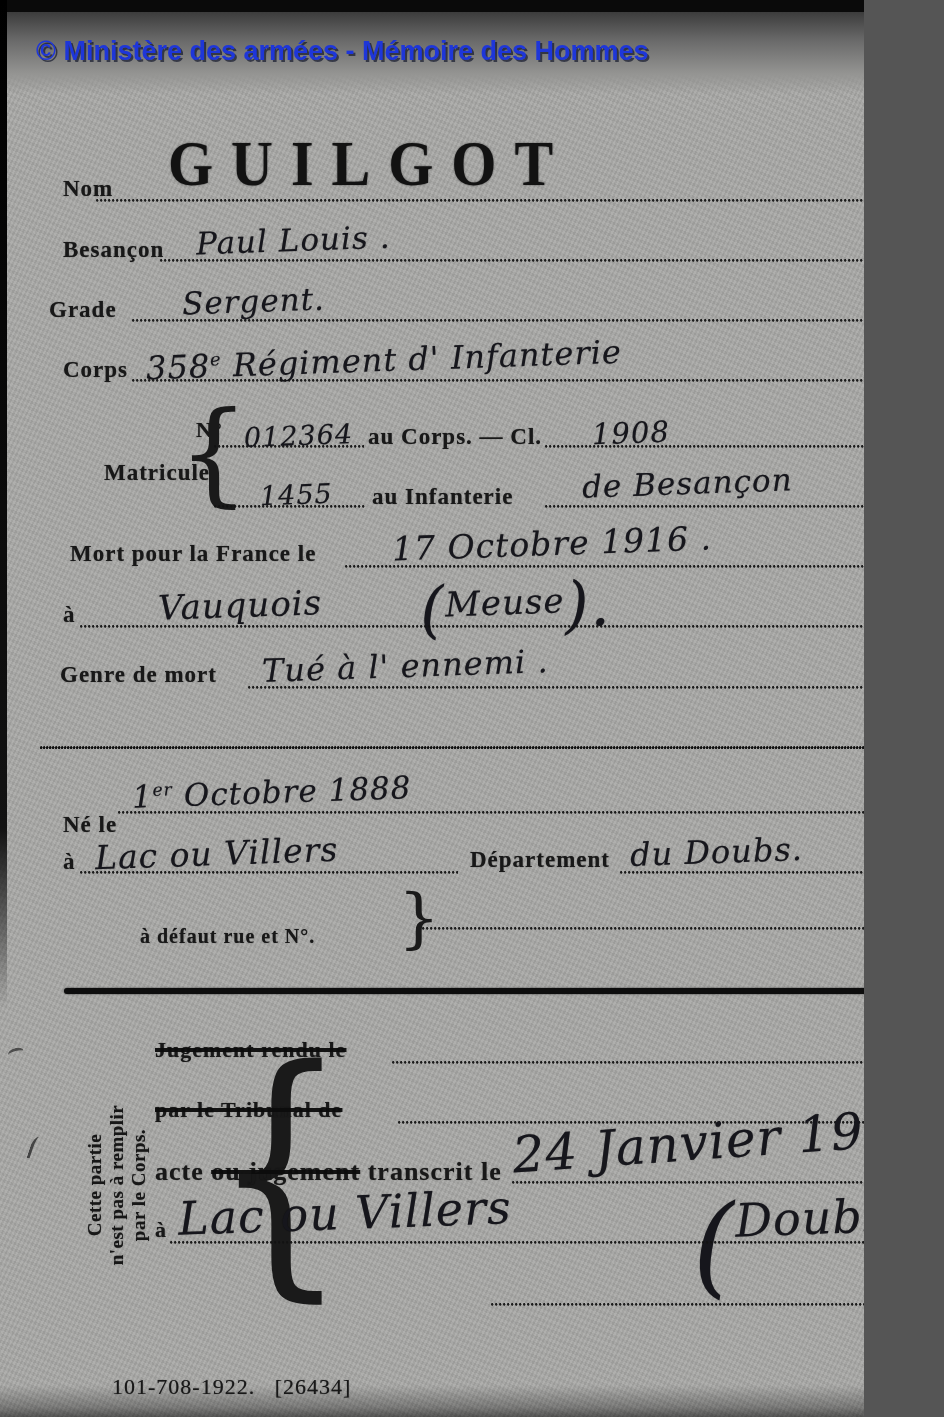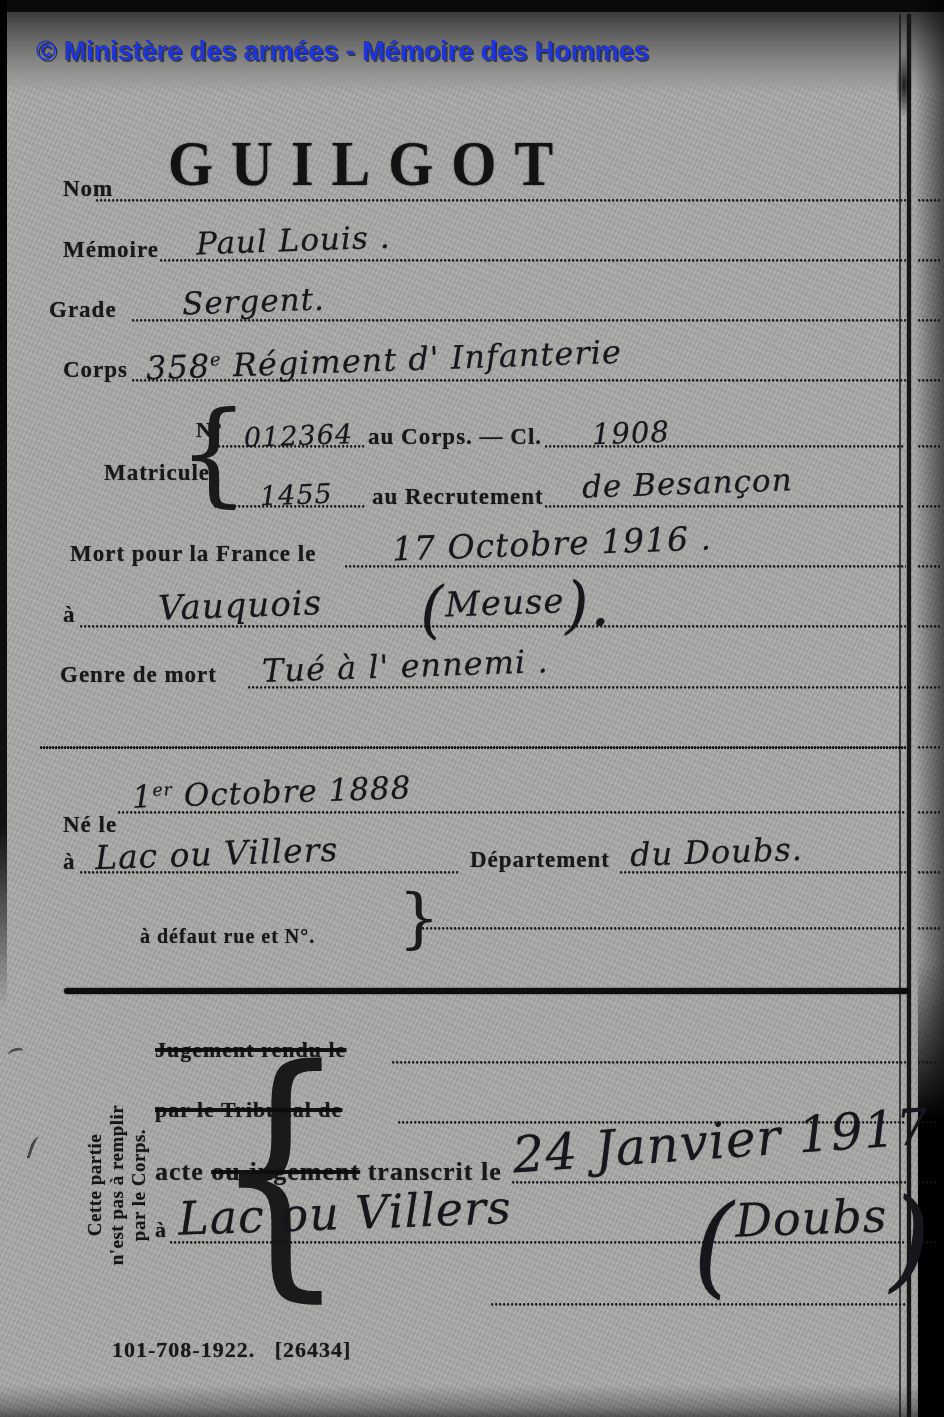--- a/index.html
+++ b/index.html
@@ -1,18 +1,18 @@
 <!DOCTYPE html>
 <html><head>
 <meta charset="utf-8">
 <style>
   * { margin:0; padding:0; box-sizing:border-box; }
   html,body { background:#555; }
   .page {
-    position:relative; width:944px; height:1417px; overflow:hidden;
+    position:relative; width:864px; height:1417px; overflow:hidden;
     background-color:#a8a8a6;
     background-image:
       repeating-linear-gradient(115deg, rgba(255,255,255,.05) 0 2px, rgba(0,0,0,.045) 2px 4px),
       repeating-linear-gradient(22deg, rgba(255,255,255,.04) 0 3px, rgba(0,0,0,.03) 3px 6px);
     font-family:"Liberation Serif","DejaVu Serif",serif;
     color:#161616;
   }
   
   .lbl {
     position:absolute; font-weight:700; font-size:23px; letter-spacing:1px;
@@ -76,21 +76,21 @@
   <div class="shade" style="left:899px;top:14px;width:2px;height:1403px;background:rgba(22,22,22,.75);"></div>
   <div class="shade" style="left:907px;top:14px;width:4px;height:1403px;background:#161616;box-shadow:0 0 2px rgba(0,0,0,.6);"></div>
   <div class="shade" style="left:896px;top:52px;width:16px;height:66px;background:radial-gradient(ellipse at center,rgba(0,0,0,.85),rgba(0,0,0,0) 70%);"></div>
 
   <div class="watermark" style="left:36px;top:36px;">© Ministère des armées - Mémoire des Hommes</div>
 
   <div class="lbl" style="left:63px;top:176px;">Nom</div>
   <div class="stamp" style="left:168px;top:128px;">GUILGOT</div>
   <div class="dots" style="left:96px;top:199px;width:810px;"></div>
 
-  <div class="lbl" style="left:63px;top:237px;">Mémoire</div>
+  <div class="lbl" style="left:63px;top:237px;">Besançon</div>
   <div class="hw" style="left:196px;top:222px;font-size:31px;">Paul Louis .</div>
   <div class="dots" style="left:160px;top:259px;width:746px;"></div>
 
   <div class="lbl" style="left:49px;top:297px;">Grade</div>
   <div class="hw" style="left:182px;top:283px;font-size:31px;">Sergent.</div>
   <div class="dots" style="left:132px;top:319px;width:774px;"></div>
 
   <div class="lbl" style="left:63px;top:357px;">Corps</div>
   <div class="hw" style="left:146px;top:341px;font-size:32px;">
     <span>358</span><sup>e</sup><span> Régiment d' Infanterie</span>
@@ -100,21 +100,21 @@
   <div class="lbl sm" style="left:196px;top:417px;font-size:22px;">N°</div>
   <div class="lbl" style="left:104px;top:460px;">Matricule.</div>
   <div class="brace" style="left:178px;top:403px;font-size:112px;line-height:100px;">{</div>
   <div class="dots" style="left:214px;top:445px;width:150px;"></div>
   <div class="hw" style="left:244px;top:420px;font-size:27px;">012364</div>
   <div class="lbl" style="left:368px;top:424px;">au Corps. — Cl.</div>
   <div class="dots" style="left:545px;top:445px;width:360px;"></div>
   <div class="hw" style="left:592px;top:416px;font-size:29px;">1908</div>
   <div class="dots" style="left:214px;top:505px;width:152px;"></div>
   <div class="hw" style="left:260px;top:479px;font-size:27px;">1455</div>
-  <div class="lbl" style="left:372px;top:484px;">au Recrutement</div>
+  <div class="lbl" style="left:372px;top:484px;">au Infanterie</div>
   <div class="dots" style="left:545px;top:505px;width:360px;"></div>
   <div class="hw" style="left:582px;top:465px;font-size:31px;">de Besançon</div>
 
   <div class="lbl" style="left:70px;top:541px;">Mort pour la France le</div>
   <div class="hw" style="left:392px;top:524px;font-size:33px;">17 Octobre 1916 .</div>
   <div class="dots" style="left:345px;top:565px;width:561px;"></div>
 
   <div class="lbl" style="left:63px;top:602px;">à</div>
   <div class="hw" style="left:158px;top:585px;font-size:34px;">Vauquois</div>
   <div class="hw" style="left:420px;top:570px;font-size:34px;">
@@ -169,21 +169,21 @@
 
   <div class="lbl" style="left:155px;top:1217px;font-size:22px;">à</div>
   <div class="hw" style="left:178px;top:1186px;font-size:46px;">Lac ou Villers</div>
   <div class="hw" style="left:692px;top:1178px;font-size:46px;">
     <span class="parenbig" style="font-size:110px;vertical-align:-46px;">(</span><span>Doubs</span><span class="parenbig" style="font-size:110px;vertical-align:-46px;">)</span>
   </div>
   <div class="dots" style="left:170px;top:1241px;width:736px;"></div>
 
   <div class="dots" style="left:491px;top:1303px;width:415px;"></div>
 
-  <div class="lbl" style="left:112px;top:1337px;font-size:22px;font-weight:700;">
+  <div class="lbl" style="left:112px;top:1374px;font-size:22px;font-weight:400;">
     <span>101-708-1922.</span>&nbsp;&nbsp;&nbsp;<span>[26434]</span>
   </div>
 
   <div class="dots" style="left:918px;top:199px;width:22px;"></div>
   <div class="dots" style="left:918px;top:259px;width:22px;"></div>
   <div class="dots" style="left:918px;top:319px;width:22px;"></div>
   <div class="dots" style="left:918px;top:379px;width:22px;"></div>
   <div class="dots" style="left:918px;top:445px;width:22px;"></div>
   <div class="dots" style="left:918px;top:505px;width:22px;"></div>
   <div class="dots" style="left:918px;top:565px;width:22px;"></div>

